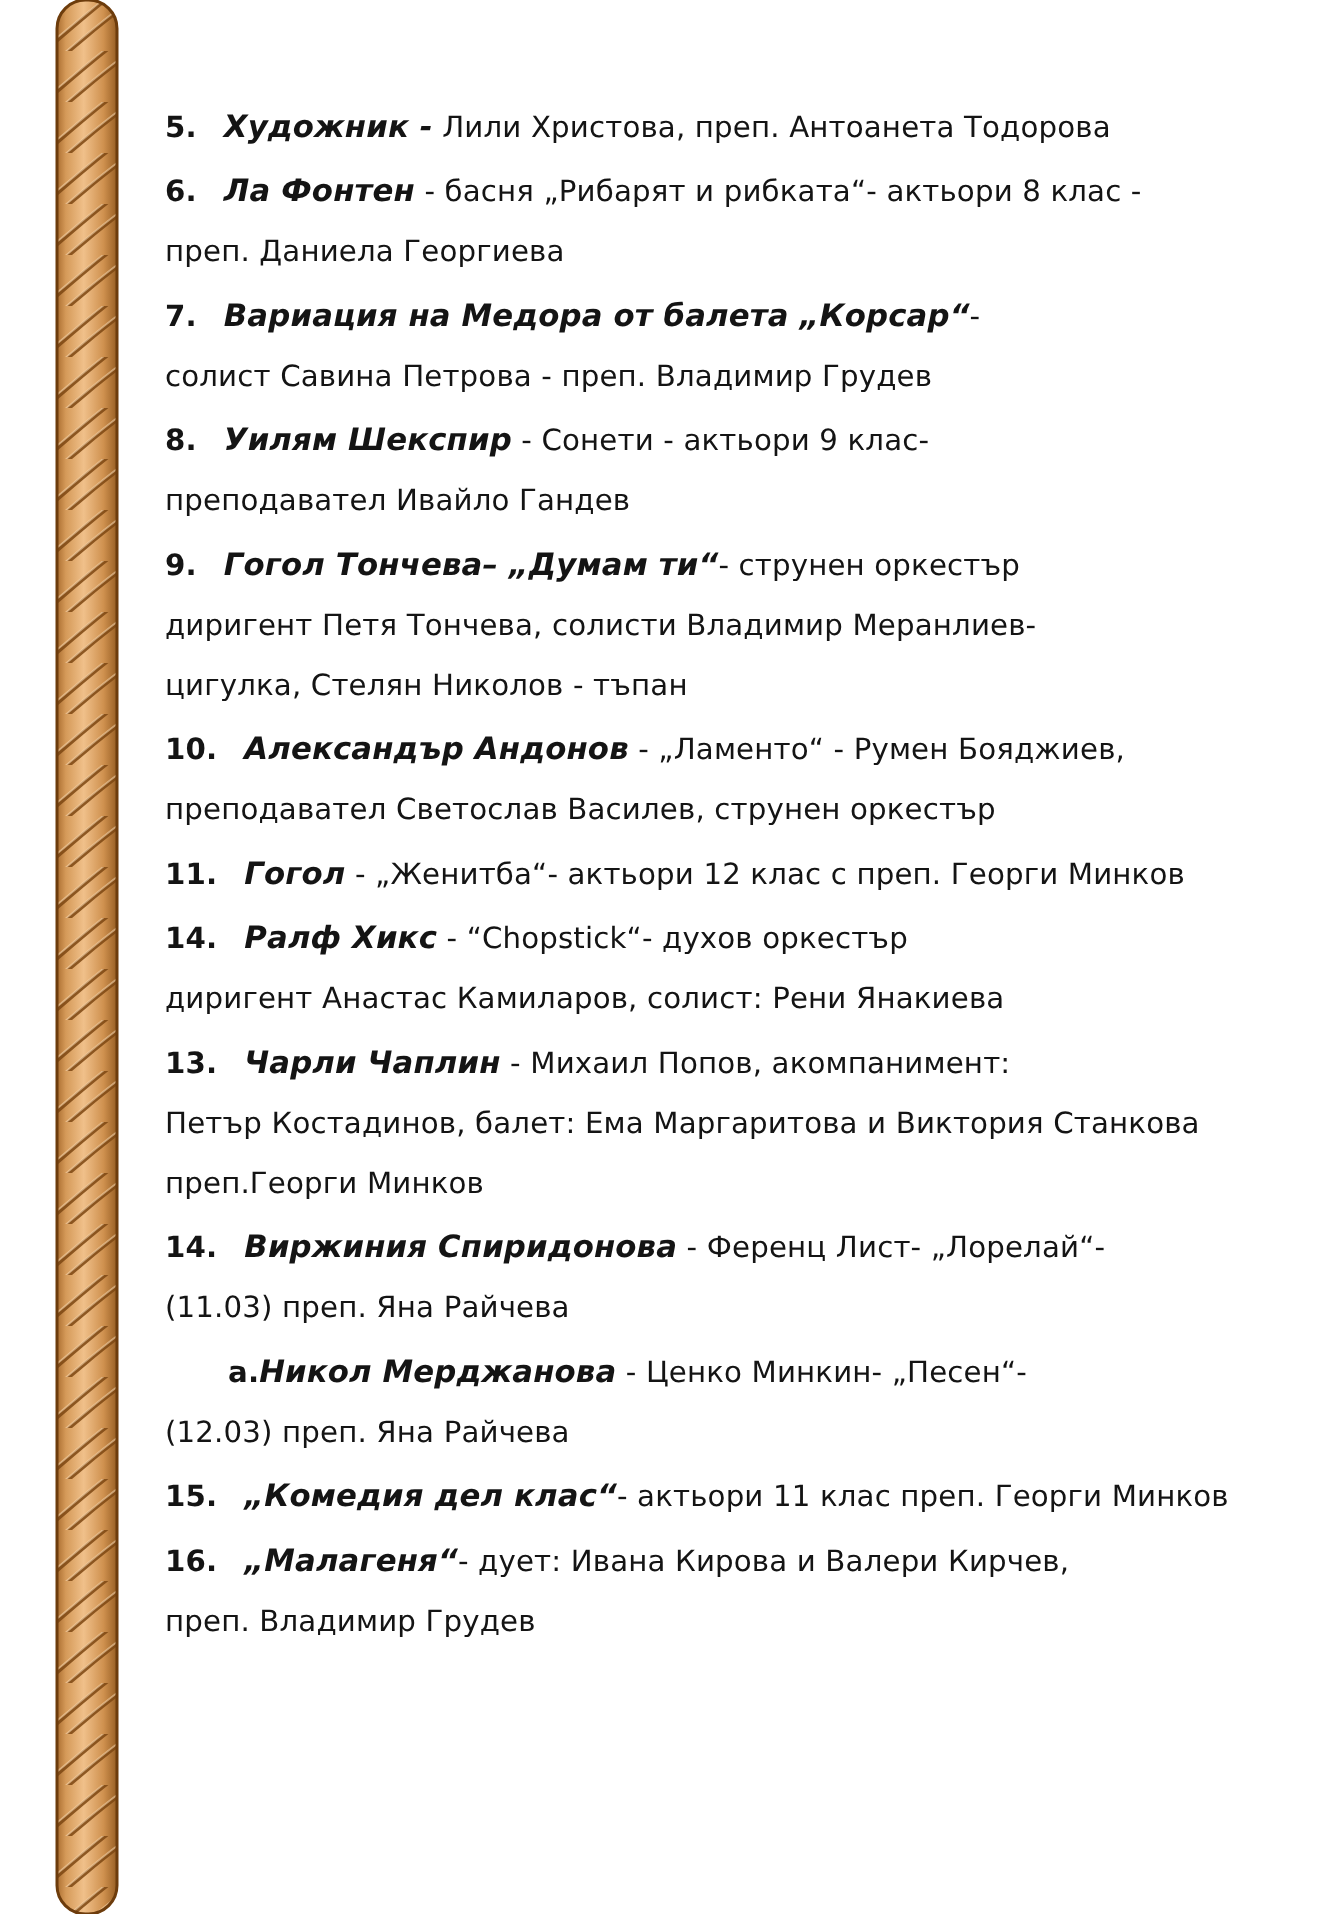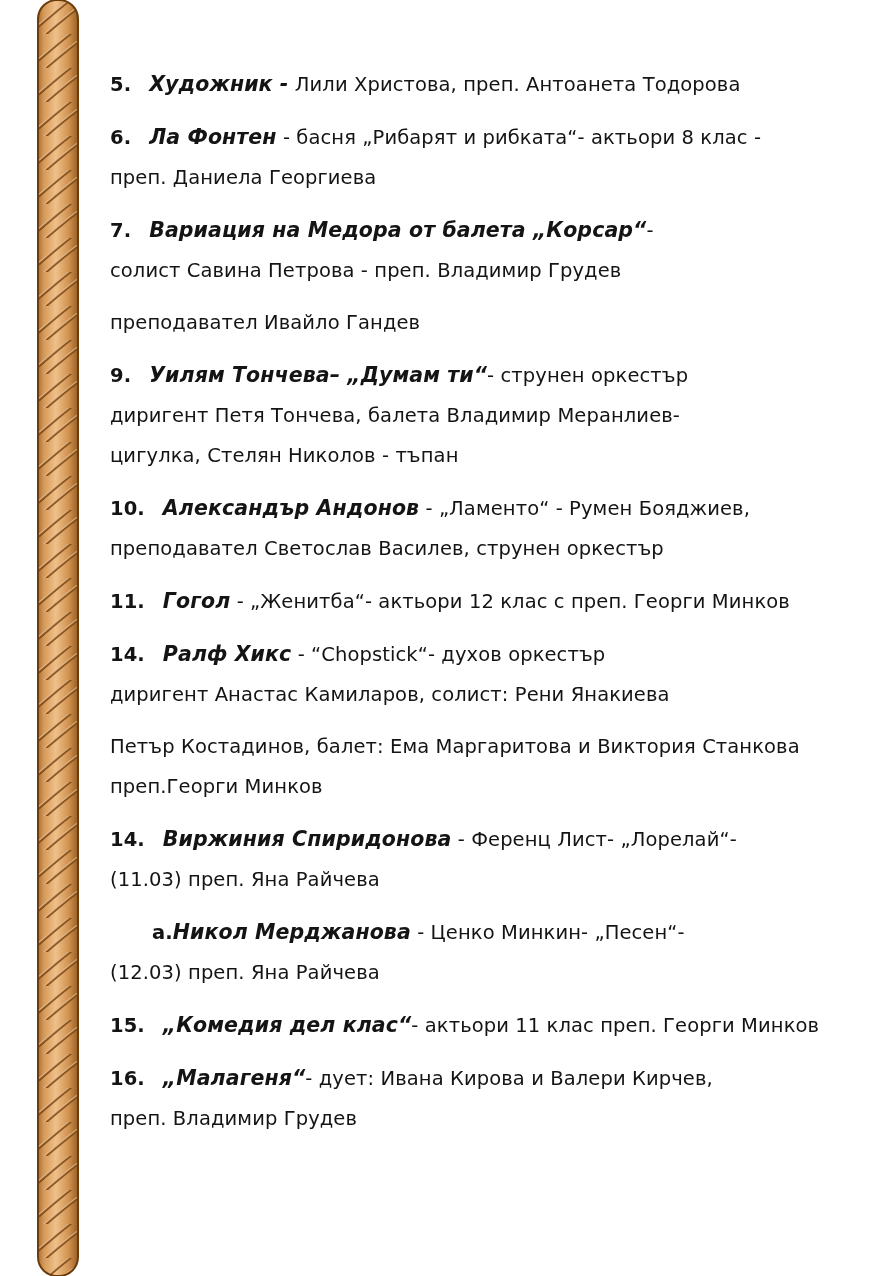--- a/index.html
+++ b/index.html
@@ -69,21 +69,21 @@
     font-style: italic;
     font-size: 20.5px;
   }
 
   .rest {
     font-weight: normal;
     font-style: normal;
   }
 
   
-  .item + .item { margin-top: 12px; }
+  .item + .item { margin-top: 2px; }
 </style>
 </head>
 <body>
 
 <div class="rope-wrap">
   <svg width="44" height="1276" viewBox="0 0 44 1276" xmlns="http://www.w3.org/2000/svg">
     <defs>
       <linearGradient id="ropeGrad" x1="0" y1="0" x2="1" y2="0">
         <stop offset="0%" stop-color="#9d5f22"></stop>
         <stop offset="18%" stop-color="#d59a59"></stop>
@@ -111,39 +111,41 @@
       </li>
       <li class="item">
         <div class="line"><span class="num">6.</span><span class="gap-m"></span><span class="title">Ла Фонтен</span><span class="rest"> - басня „Рибарят и рибката“- актьори 8 клас -</span></div>
         <div class="line"><span class="rest">преп. Даниела Георгиева</span></div>
       </li>
       <li class="item">
         <div class="line"><span class="num">7.</span><span class="gap-m"></span><span class="title">Вариация на Медора от балета „Корсар“</span><span class="rest">-</span></div>
         <div class="line"><span class="rest">солист Савина Петрова - преп. Владимир Грудев</span></div>
       </li>
       <li class="item">
+        <div class="line"><span class="num">8.</span><span class="gap-m"></span><span class="title">Уилям Шекспир</span><span class="rest"> - Сонети - актьори 9 клас-</span></div>
         <div class="line"><span class="rest">преподавател Ивайло Гандев</span></div>
       </li>
       <li class="item">
-        <div class="line"><span class="num">9.</span><span class="gap-m"></span><span class="title">Уилям Тончева– „Думам ти“</span><span class="rest">- струнен оркестър</span></div>
-        <div class="line"><span class="rest">диригент Петя Тончева, балета Владимир Меранлиев-</span></div>
+        <div class="line"><span class="num">9.</span><span class="gap-m"></span><span class="title">Гогол Тончева– „Думам ти“</span><span class="rest">- струнен оркестър</span></div>
+        <div class="line"><span class="rest">диригент Петя Тончева, солисти Владимир Меранлиев-</span></div>
         <div class="line"><span class="rest">цигулка, Стелян  Николов - тъпан</span></div>
       </li>
       <li class="item">
         <div class="line"><span class="num">10.</span><span class="gap-m"></span><span class="title">Александър Андонов</span><span class="rest"> - „Ламенто“ - Румен Бояджиев,</span></div>
         <div class="line"><span class="rest">преподавател Светослав Василев, струнен оркестър</span></div>
       </li>
       <li class="item">
         <div class="line"><span class="num">11.</span><span class="gap-m"></span><span class="title">Гогол</span><span class="rest"> - „Женитба“- актьори 12 клас с преп. Георги Минков</span></div>
       </li>
       <li class="item">
         <div class="line"><span class="num">14.</span><span class="gap-m"></span><span class="title">Ралф Хикс</span><span class="rest"> - “Chopstick“- духов оркестър</span></div>
         <div class="line"><span class="rest">диригент Анастас Камиларов, солист: Рени Янакиева</span></div>
       </li>
       <li class="item">
+        <div class="line"><span class="num">13.</span><span class="gap-m"></span><span class="title">Чарли Чаплин</span><span class="rest"> - Михаил Попов, акомпанимент:</span></div>
         <div class="line"><span class="rest">Петър Костадинов, балет: Ема Маргаритова и Виктория Станкова</span></div>
         <div class="line"><span class="rest">преп.Георги Минков</span></div>
       </li>
       <li class="item">
         <div class="line"><span class="num">14.</span><span class="gap-m"></span><span class="title">Виржиния Спиридонова</span><span class="rest"> - Ференц Лист- „Лорелай“-</span></div>
         <div class="line"><span class="rest">(11.03) преп. Яна Райчева</span></div>
       </li>
       <li class="item">
         <div class="line indent"><span class="num">а.</span><span class="title">Никол Мерджанова</span><span class="rest"> - Ценко Минкин- „Песен“-</span></div>
         <div class="line"><span class="rest">(12.03) преп. Яна Райчева</span></div>

